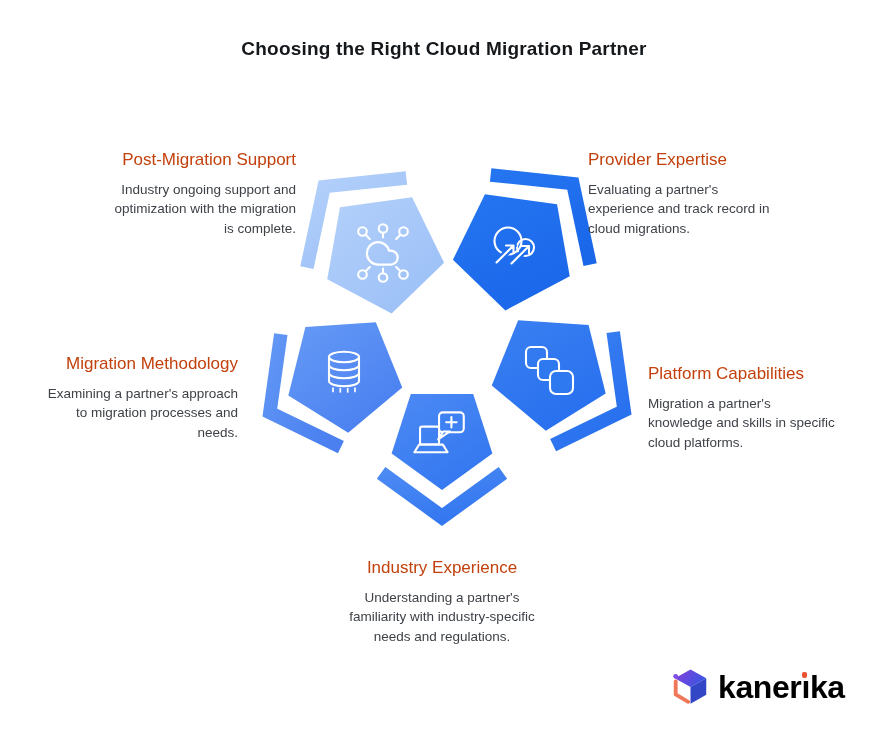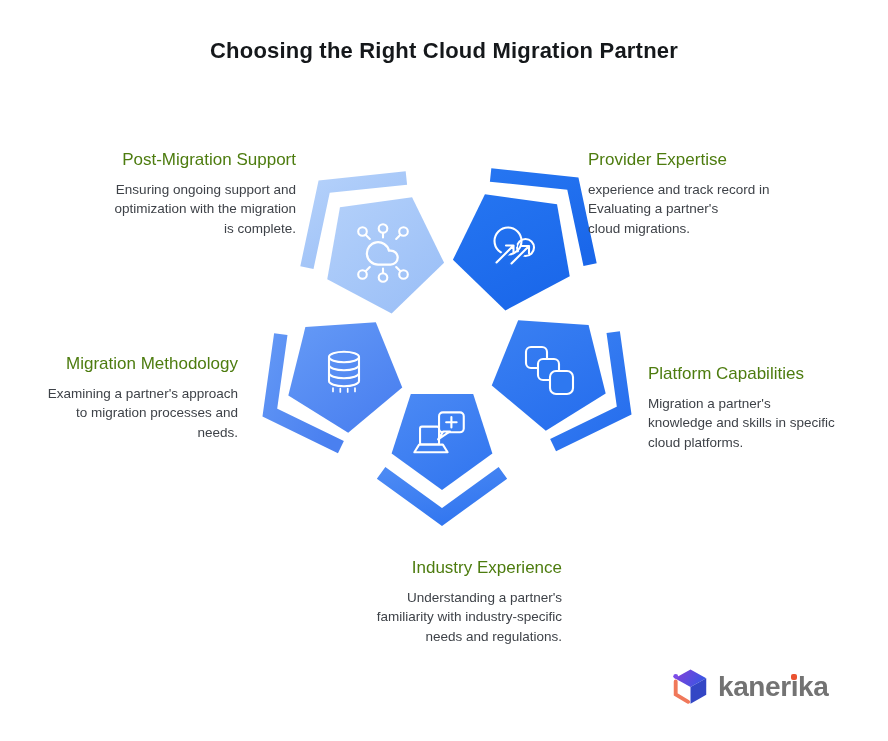--- a/index.html
+++ b/index.html
@@ -2,39 +2,39 @@
 <html><head>
 <meta charset="utf-8">
 <style>
   html,body{margin:0;padding:0;background:#fff;}
   .page{
     position:relative;width:888px;height:741px;background:#fff;overflow:hidden;
     font-family:"Liberation Sans", sans-serif;
   }
   .title{
     position:absolute;top:38px;left:0;width:888px;text-align:center;
-    font-size:22px;font-weight:700;letter-spacing:.2px;color:#15181B;
+    font-size:19px;font-weight:700;letter-spacing:.2px;color:#15181B;
   }
   .diagram{position:absolute;top:0;left:0;}
   .tb{position:absolute;}
-  .tb .h{font-size:17px;font-weight:400;color:#4d7c0f;margin-bottom:10px;}
+  .tb .h{font-size:17px;font-weight:400;color:#c2410c;margin-bottom:10px;}
   .tb .d{font-size:13.5px;line-height:1.44;color:#3E4248;}
   .tb-right{text-align:right;}
   .tb-left{text-align:left;}
-  .tb-center{text-align:right;}
+  .tb-center{text-align:center;}
   .tb-post{top:150px;right:592px;width:240px;}
   .tb-provider{top:150px;left:588px;width:230px;}
   .tb-migration{top:354px;right:650px;width:238px;padding-left:36px;}
   .tb-platform{top:364px;left:648px;width:230px;}
   .tb-industry{top:558px;left:322px;width:240px;}
   .logo{
     position:absolute;top:666px;left:672px;display:flex;align-items:center;gap:9px;
   }
   .wordmark{
-    font-size:28px;font-weight:700;color:#737373;letter-spacing:-0.4px;line-height:1;
+    font-size:32px;font-weight:700;color:#000000;letter-spacing:-0.4px;line-height:1;
   }
   .logo-i{position:relative;display:inline-block;}
   .logo-i .idot{
     position:absolute;top:1px;left:0.5px;width:5.5px;height:5.5px;
     border-radius:2px;background:#EA5230;
   }
 </style>
 </head>
 <body>
 
@@ -142,31 +142,31 @@
         <rect x="-1" y="-27" width="26" height="21" rx="4" fill="#3E81F3"></rect>
         <path d="M3.5 -6.9 L-2 1.5 L10.5 -6.9 Z" fill="#3E81F3"></path>
         <path d="M12 -22 V-11 M6.5 -16.5 H17.5"></path>
       </g>
     </g>
   </svg>
 
   <div class="tb tb-right tb-post">
     <div class="h">Post-Migration Support</div>
     <div class="d">
-      <div>Ensuring ongoing support and</div>
+      <div>Industry ongoing support and</div>
       <div>optimization with the migration</div>
       <div>is complete.</div>
     </div>
   </div>
 
   <div class="tb tb-left tb-provider">
     <div class="h">Provider Expertise</div>
     <div class="d">
+      <div>Evaluating a partner's</div>
       <div>experience and track record in</div>
-      <div>Evaluating a partner's</div>
       <div>cloud migrations.</div>
     </div>
   </div>
 
   <div class="tb tb-right tb-migration">
     <div class="h">Migration Methodology</div>
     <div class="d">
       <div>Examining a partner's approach</div>
       <div>to migration processes and</div>
       <div>needs.</div>

